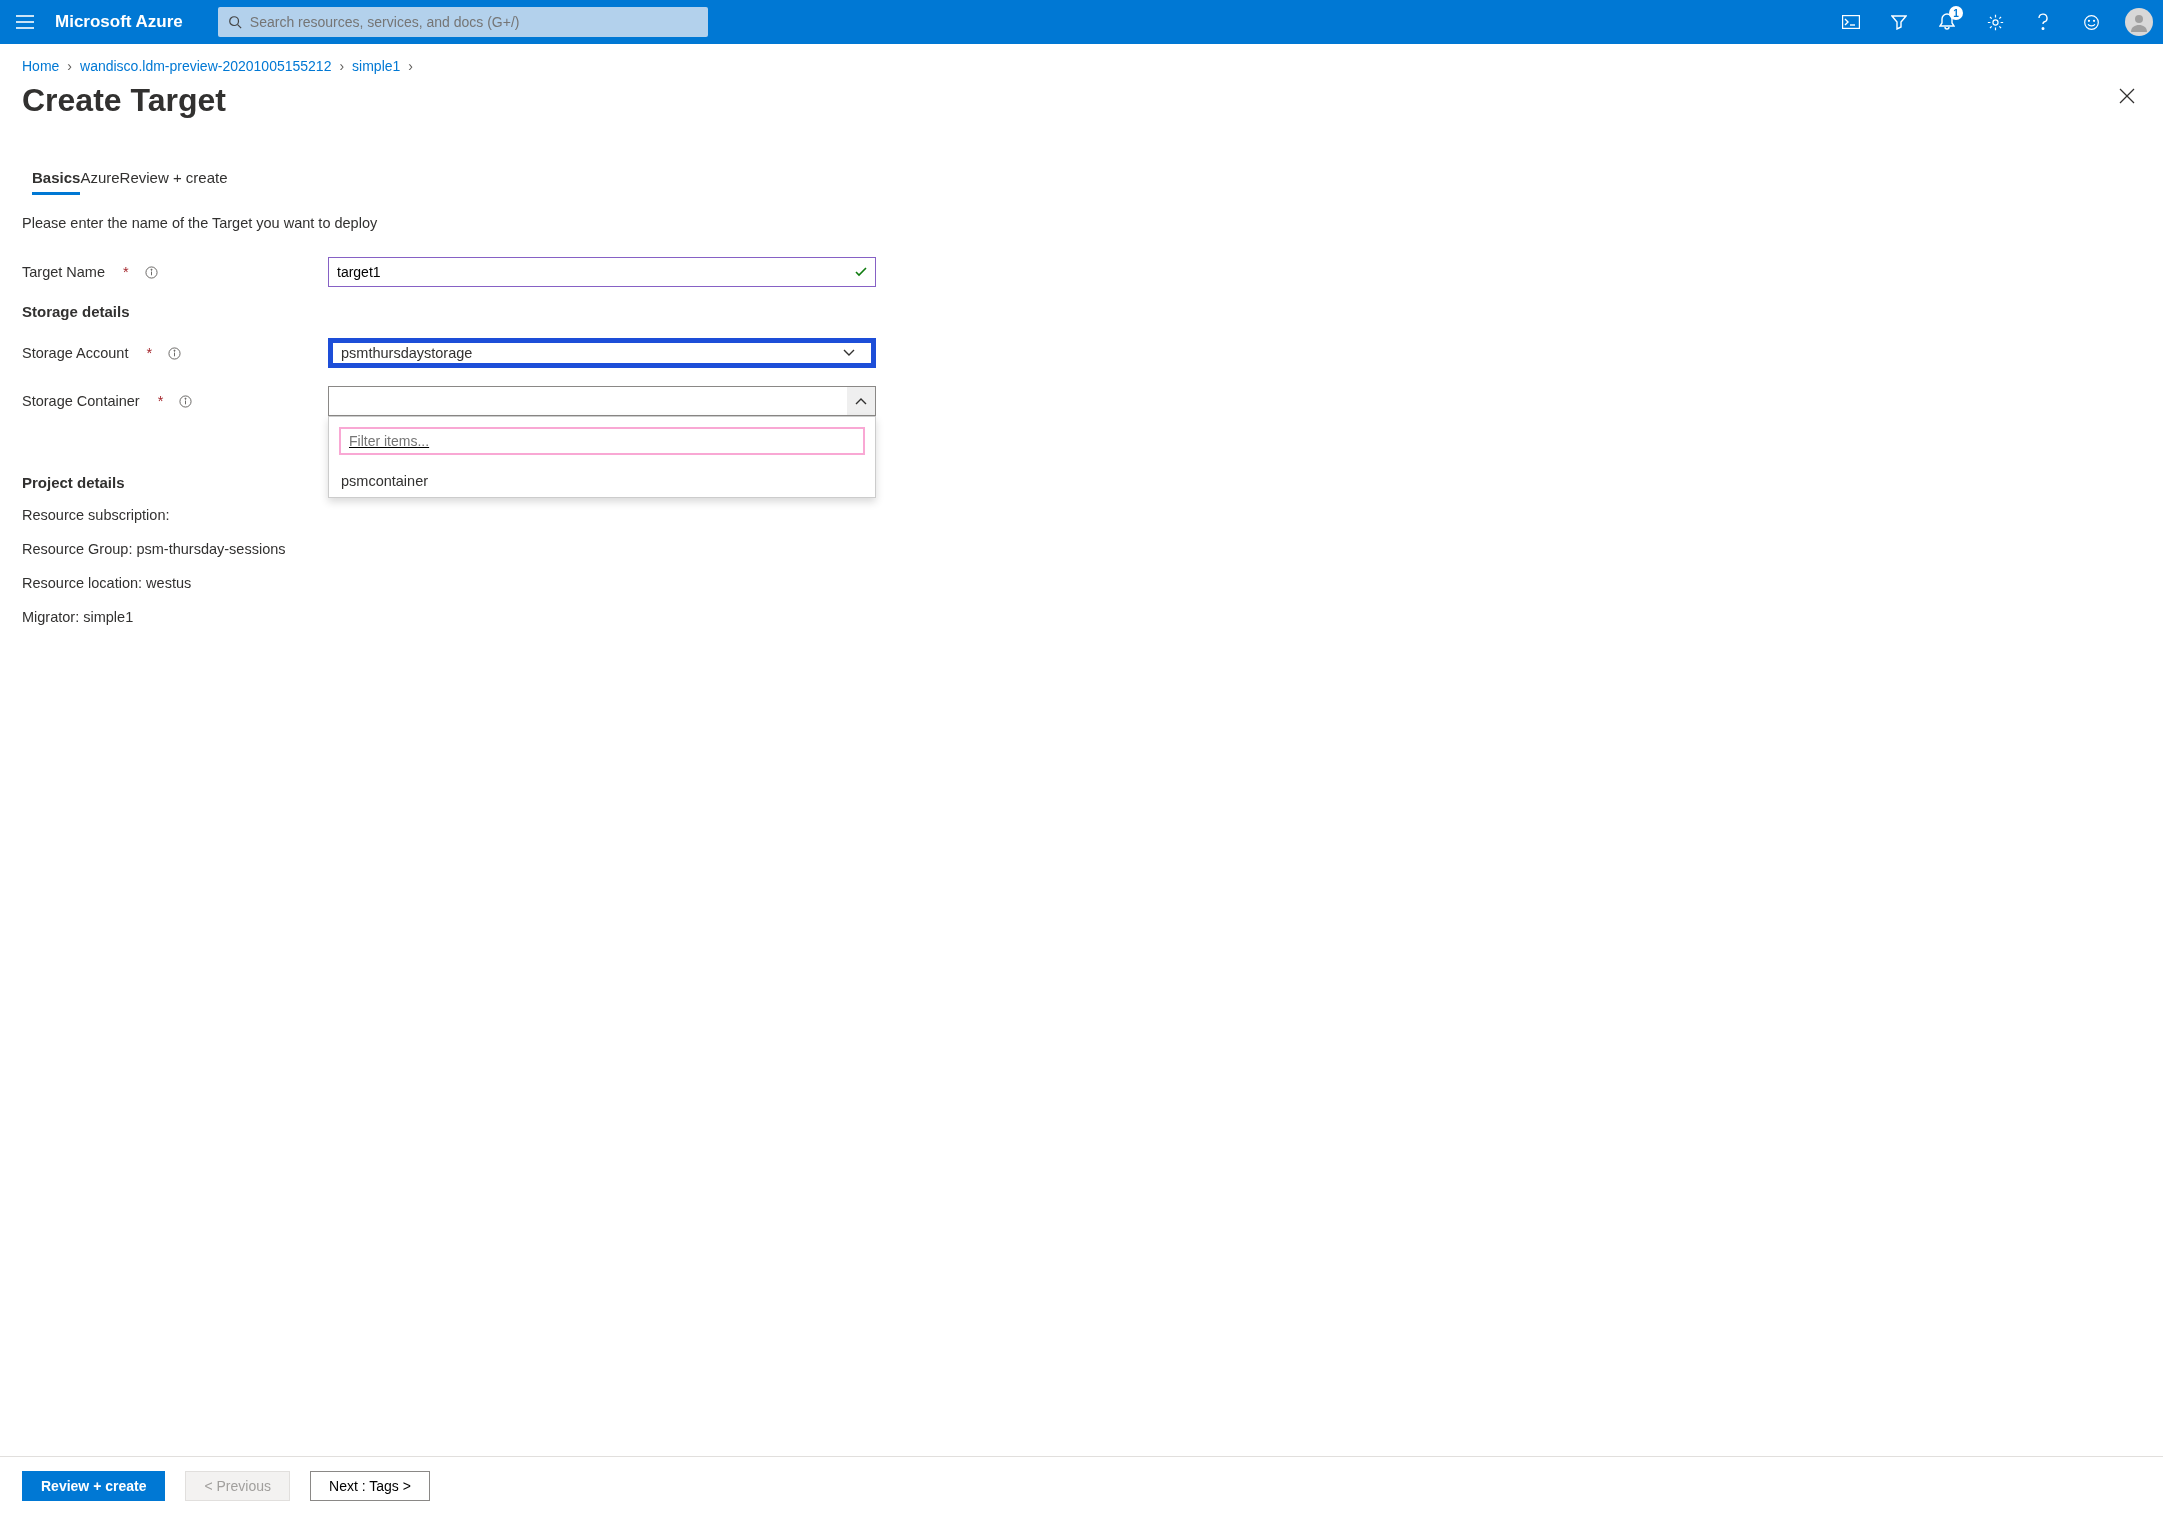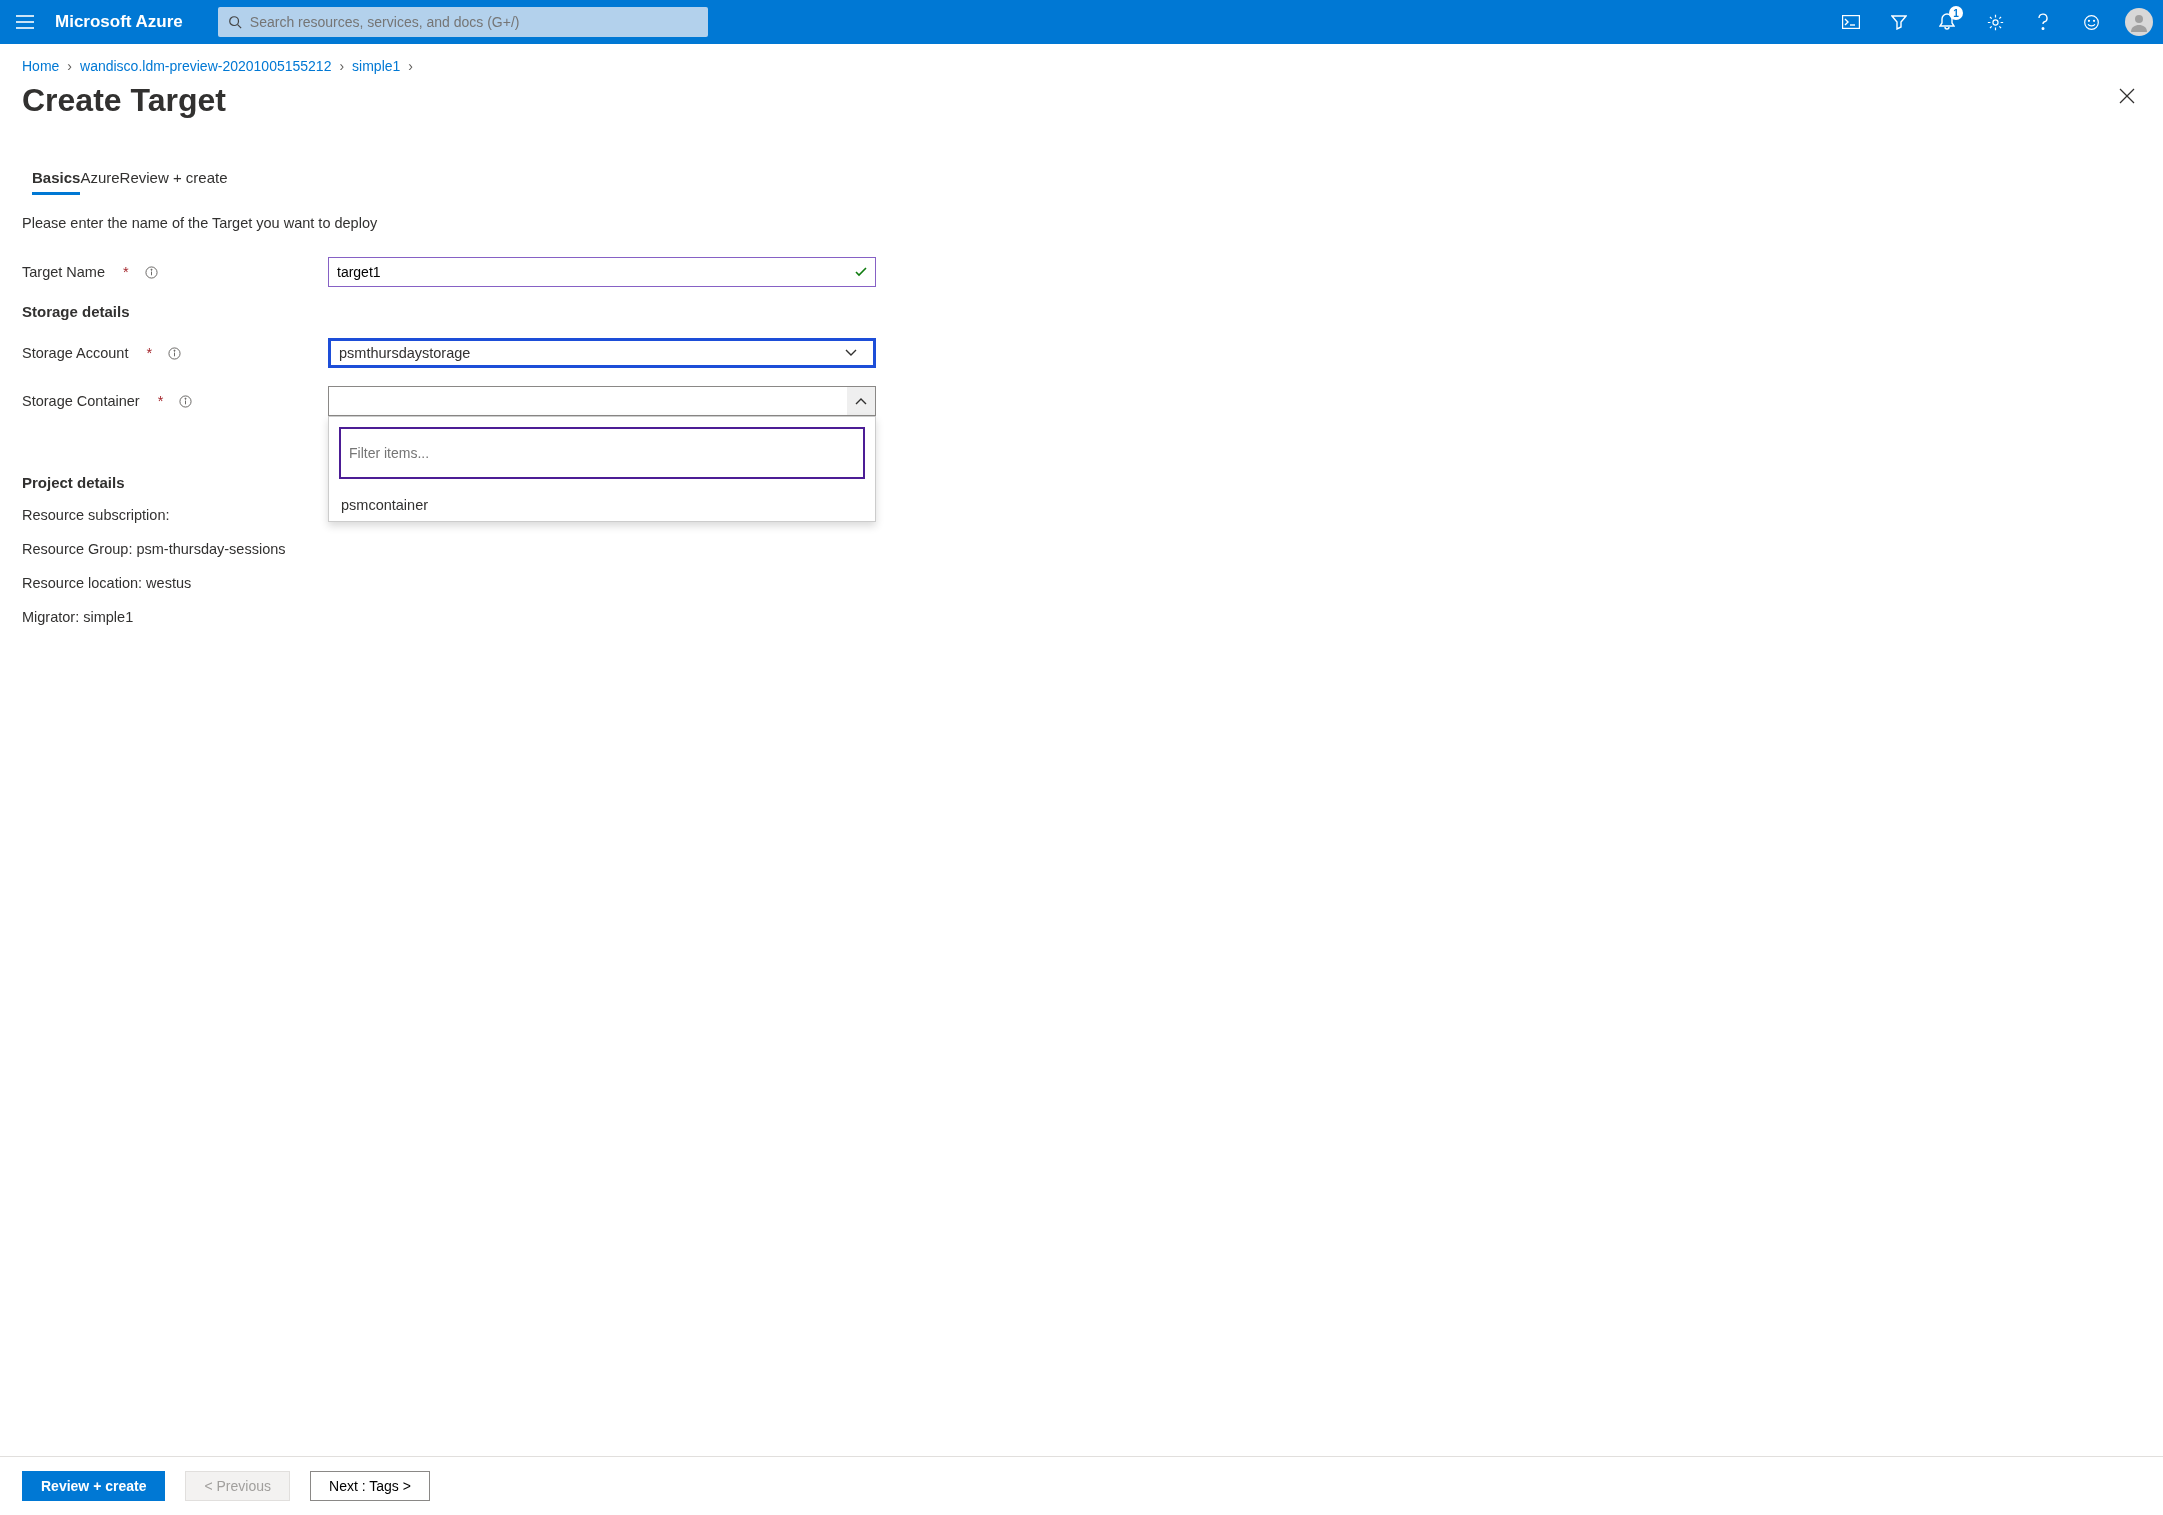--- a/index.html
+++ b/index.html
@@ -84,40 +84,41 @@
   .valid-check { position:absolute; right:8px; top:50%; transform:translateY(-50%); color:#107c10; }
 
   .select-box {
     width:548px; height:30px;
     border:1px solid #8a8886;
     display:flex; align-items:center;
     padding:0 8px;
     cursor:pointer;
     justify-content:space-between;
   }
-  .select-box.selected { border:3px solid #1d4ed8; }
+  .select-box.selected { border:5px solid #1d4ed8; }
   .select-box .chev-slot { width:28px; display:flex; justify-content:center; }
   .select-box.open .chev-slot { background:#efefef; height:100%; align-items:center; margin-right:-8px; padding:0 6px; }
 
   .dropdown {
     position:absolute;
     top:30px; left:0;
     width:548px;
     background:#fff;
     border:1px solid #ccc;
     box-shadow:0 4px 8px rgba(0,0,0,0.15);
     z-index:50;
   }
   .dd-filter {
     margin:10px;
-    padding:16px 8px;
-    border:2px solid #4c1d95;
+    padding:4px 8px;
+    border:2px solid #f9a8d4;
     outline:none;
     width:calc(100% - 20px);
     font-size:14px;
+    text-decoration:underline;
   }
   .dd-item { padding:8px 12px; cursor:pointer; }
 
   .container-row-wrap { position:relative; display:flex; }
 
   
   .footer {
     position:fixed; bottom:0; left:0; right:0;
     border-top:1px solid #e1dfdd;
     background:#fff;

